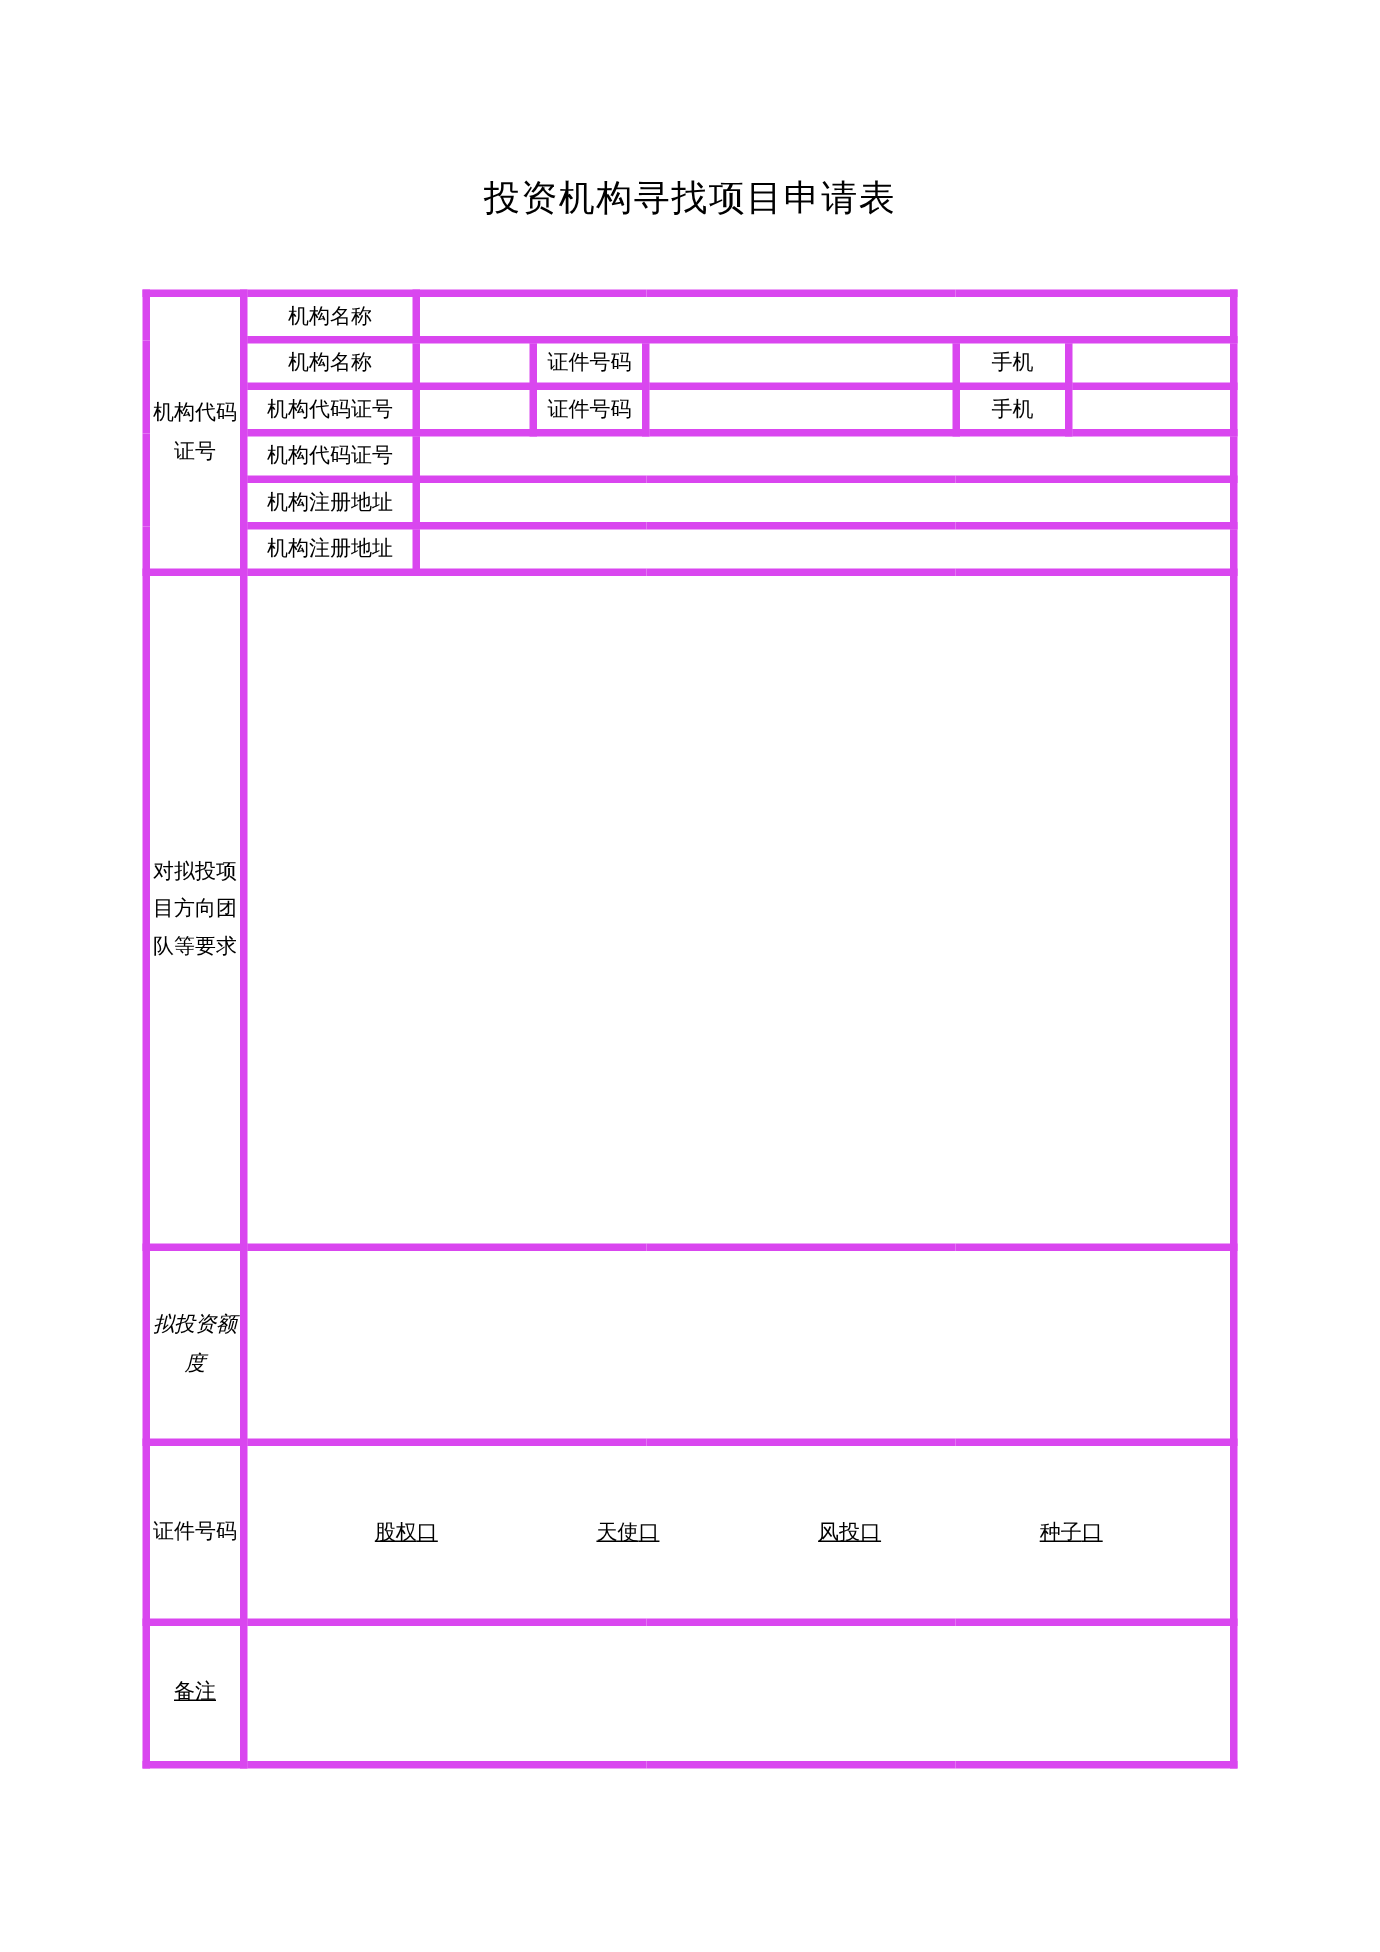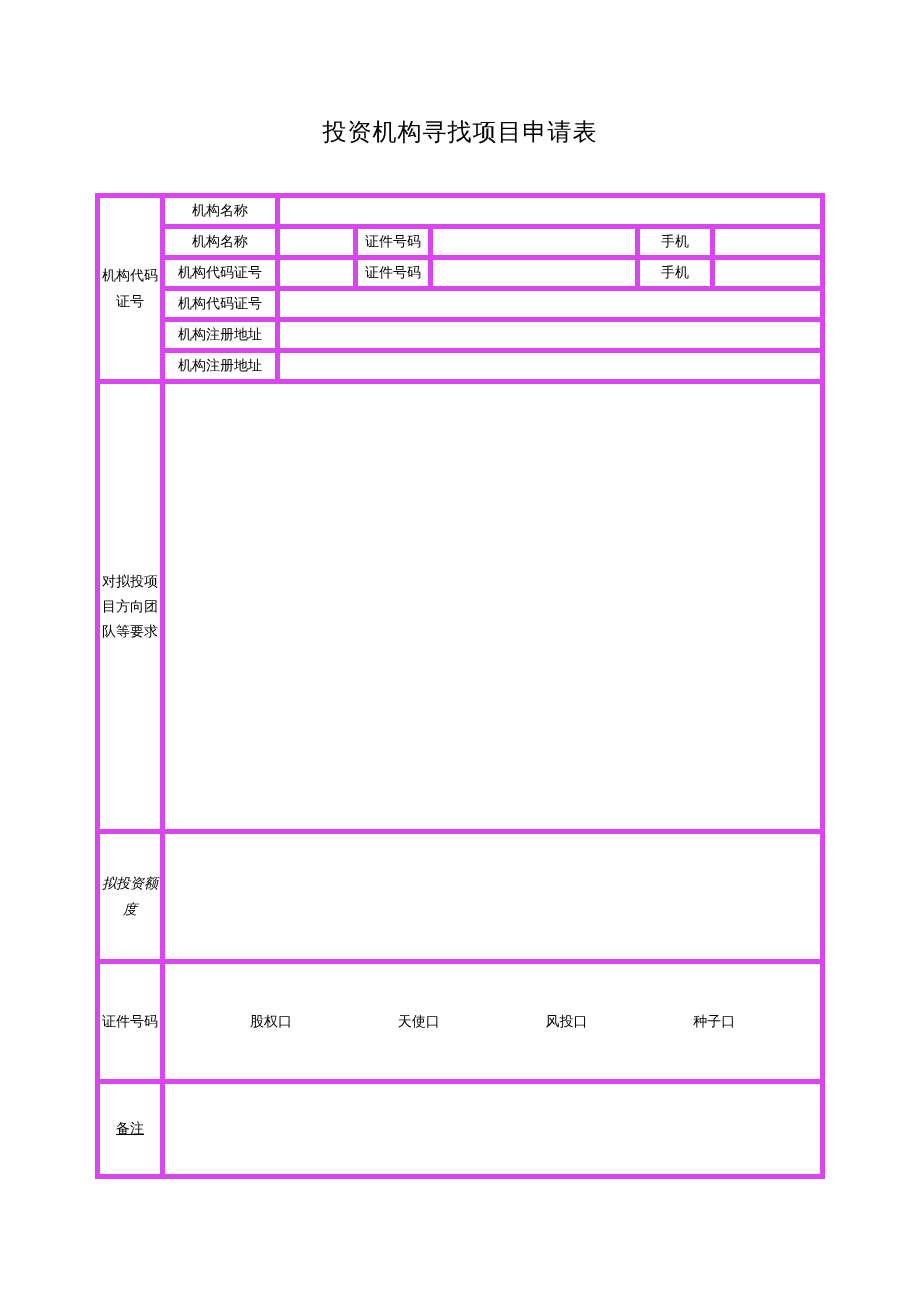--- a/index.html
+++ b/index.html
@@ -79,20 +79,21 @@
       display: flex;
       justify-content: space-around;
       align-items: center;
       width: 100%;
       padding: 0 30px;
     }
     .form-option {
       display: inline-flex;
       align-items: flex-start;
       gap: 0;
+      text-decoration: underline;
     }
     .checkbox {
       display: inline-block;
       font-size: 14px;
     }
   </style>
 </head>
 <body>
 
 <div class="page">

